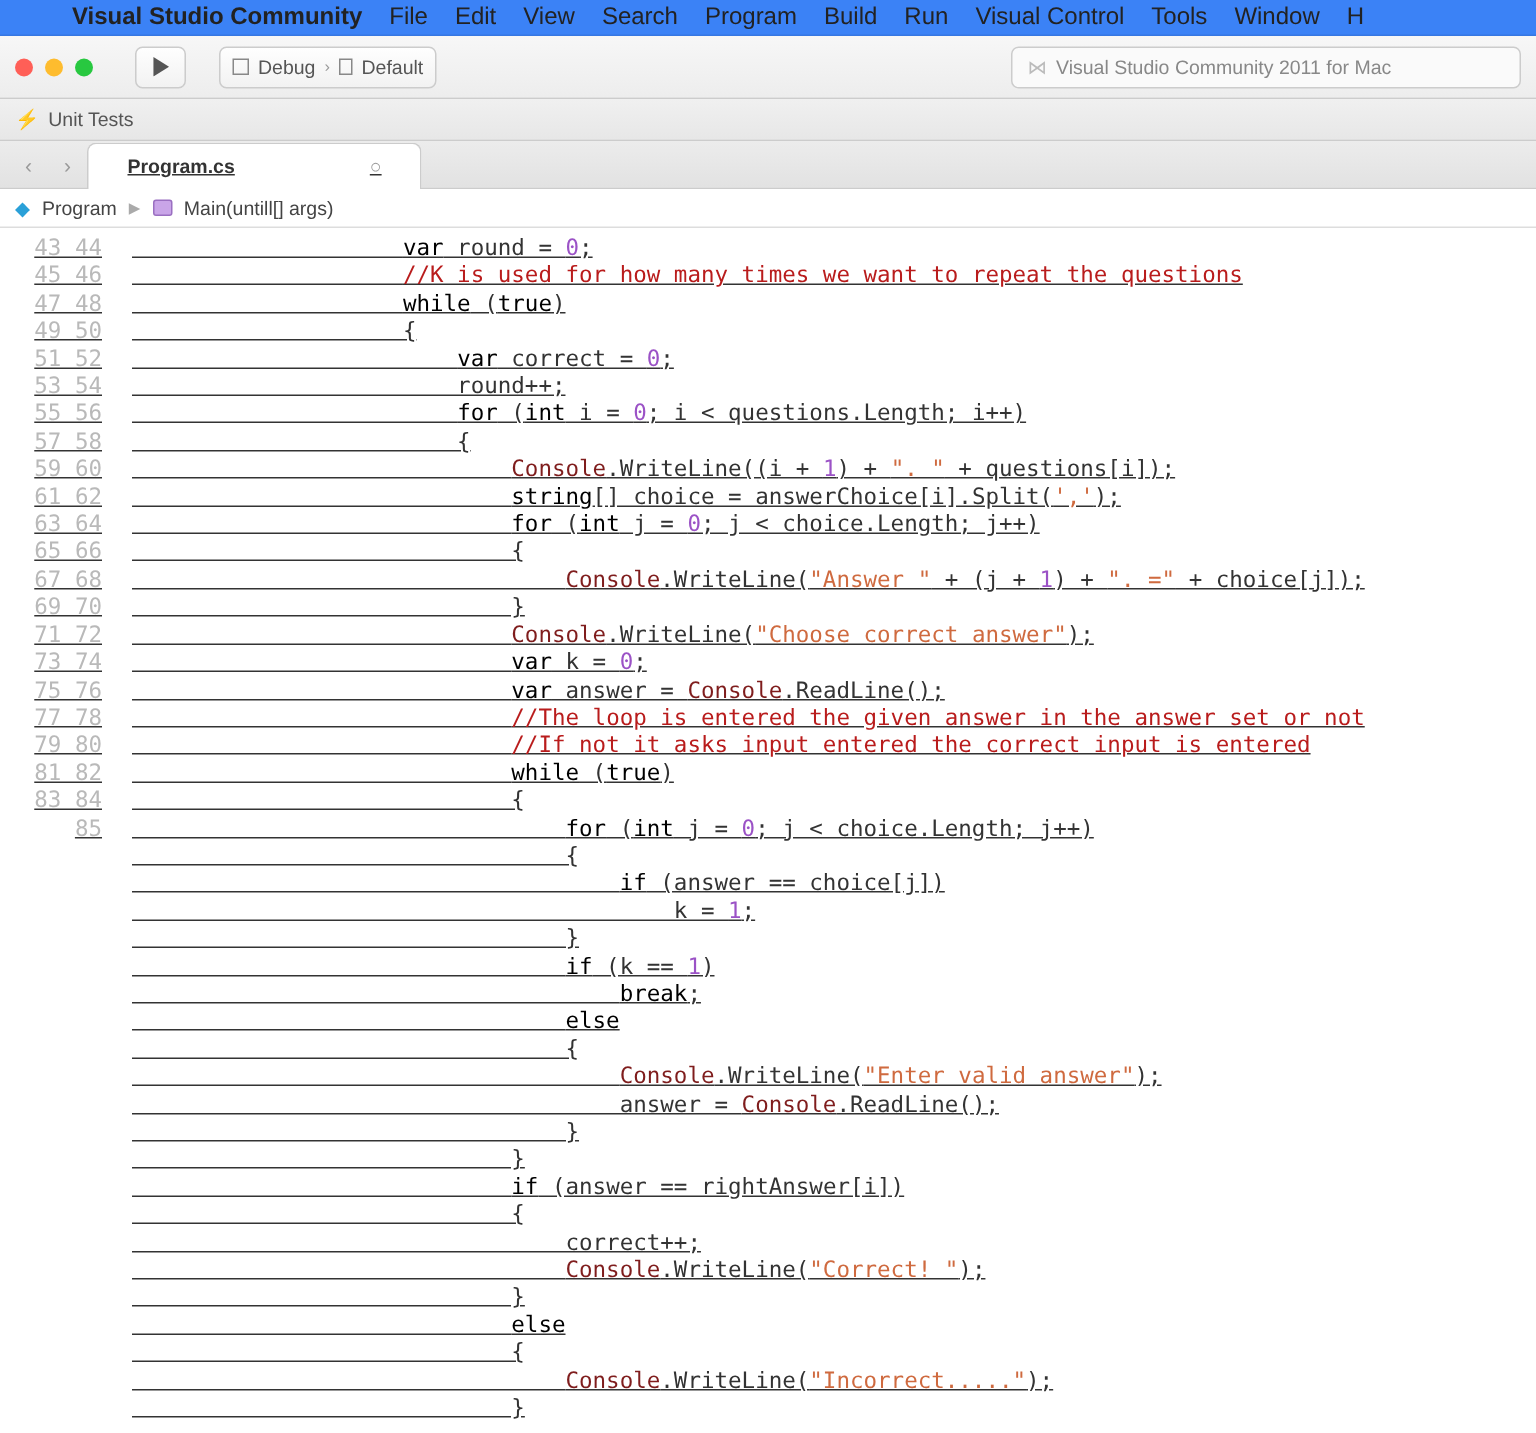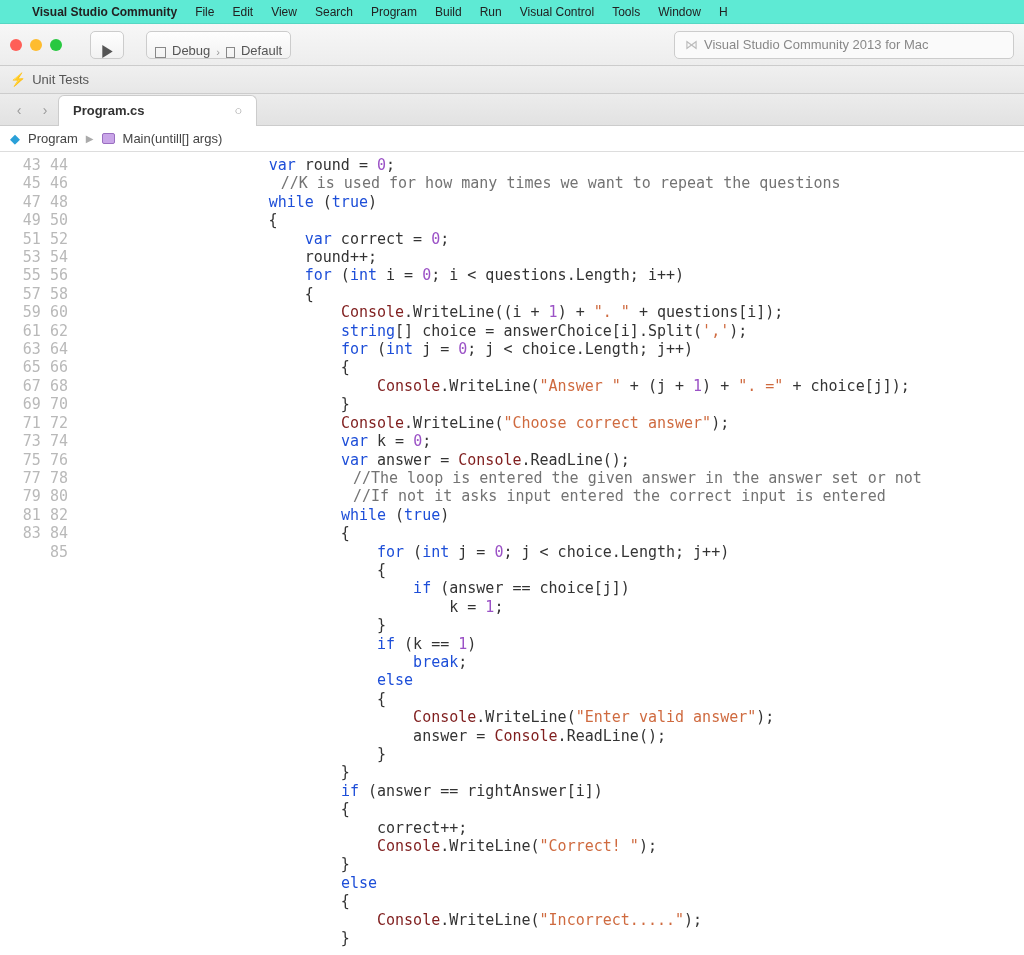--- a/index.html
+++ b/index.html
@@ -3,40 +3,40 @@
 <meta charset="utf-8">
 <style>
   * { margin:0; padding:0; box-sizing:border-box; }
   body {
     font-family: -apple-system, "Helvetica Neue", Arial, sans-serif;
     font-size:13px; color:#333; background:#fff;
     width:1024px; height:955px; overflow:hidden;
   }
   
   .menubar {
-    height:24px; background:#5eead4; display:flex; align-items:center;
-    padding:0 14px; gap:18px; font-size:12px; color:#222;
+    height:24px; background:#3b82f6; display:flex; align-items:center;
+    padding:0 30px; gap:18px; font-size:16px; color:#222;
     border-bottom:1px solid rgba(0,0,0,0.08);
   }
   .menubar .apple { font-size:16px; }
   .menubar .appname { font-weight:700; }
   .menubar span { cursor:default; }
 
   
   .toolbar {
     height:42px; background:linear-gradient(#f7f7f7,#ededed);
     border-bottom:1px solid #ccc; display:flex; align-items:center;
     padding:0 10px; gap:10px;
   }
   .traffic { display:flex; gap:8px; margin-right:6px; }
   .dot { width:12px; height:12px; border-radius:50%; }
   .dot.red{background:#ff5f57;} .dot.yellow{background:#febc2e;} .dot.green{background:#28c840;}
   .iconbox {
     height:28px; min-width:34px; background:linear-gradient(#fefefe,#f2f2f2);
-    border:1px solid #ccc; border-radius:5px; display:flex; align-items:flex-end;
+    border:1px solid #ccc; border-radius:5px; display:flex; align-items:center;
     justify-content:center; padding:0 8px; color:#555;margin-left:12px;
   }
   .play svg{width:13px;height:13px;fill:#555;}
   .config { gap:6px; font-size:13px; color:#555;}
   .squareglyph{display:inline-block;width:11px;height:11px;border:1.5px solid #888;}
   .config .chev{color:#999;font-size:11px;}
   .pageglyph{display:inline-block;width:9px;height:11px;border:1.2px solid #888;}
   .searchpill {
     margin-left:auto; height:28px; background:#fafafa; border:1px solid #ccc;
     border-radius:5px; display:flex; align-items:center; padding:0 10px;
@@ -55,53 +55,53 @@
   
   .tabstrip {
     height:32px; background:linear-gradient(#ececec,#e2e2e2);
     border-bottom:1px solid #ccc; display:flex; align-items:center;
     padding-left:6px;
   }
   .navarr{width:26px;text-align:center;color:#999;font-size:14px;}
   .tab {
     height:31px; background:#fff; border:1px solid #ccc; border-bottom:none;
     border-radius:6px 6px 0 0; display:flex; align-items:center;
-    gap:90px; padding:0 14px; font-weight:600; color:#333; margin-top:1px;
+    gap:90px; padding:0 26px; font-weight:600; color:#333; margin-top:1px;text-decoration:underline;
   }
   .tab .close{color:#999;font-weight:400;}
 
   
   .breadcrumb {
     height:26px; border-bottom:1px solid #ddd; display:flex; align-items:center;
     padding:0 10px; gap:8px; font-size:13px; color:#444;
   }
   .bcsep{color:#aaa;font-size:10px;}
   .classicon{color:#2aa0d8;}
   .methodicon{
     display:inline-block; width:13px; height:11px; background:#c9a5e8;
     border:1px solid #9a6fc1; border-radius:2px;
   }
 
   
   .editor {
     display:flex; height:calc(955px - 24px - 42px - 28px - 32px - 26px);
     font-family: Menlo, Monaco, Consolas, monospace; font-size:15px;
-    line-height:18.4px; background:#fff; overflow:hidden;
+    line-height:18.4px; background:#fff; overflow:hidden;text-decoration:underline;
   }
   .gutter {
     width:88px; text-align:right; color:#b9b9b9; padding:4px 20px 0 0;
     background:#fff; user-select:none;
   }
   .code { padding:4px 0 0 0; white-space:pre; color:#333; flex:1; }
 
-  .kw{color:#1d4ed8;}           
+  .kw{color:#000000;}           
   .cls{color:#7f1d1d;}          
   .num{color:#9b52c6;}          
   .str{color:#cf6a3f;}          
-  .com{color:#737373;margin-left:12px;}          
+  .com{color:#b91c1c;}          
   .chr{color:#cf6a3f;}
 </style>
 </head>
 <body>
 
 <div class="menubar">
   <span class="apple"></span>
   <span class="appname">Visual Studio Community</span>
   <span>File</span>
   <span>Edit</span>
@@ -129,21 +129,21 @@
   </div>
   <div class="iconbox config">
     <span class="squareglyph"></span>
     <span>Debug</span>
     <span class="chev">›</span>
     <span class="pageglyph"></span>
     <span>Default</span>
   </div>
   <div class="searchpill">
     <span class="vsicon">⋈</span>
-    <span>Visual Studio Community 2013 for Mac</span>
+    <span>Visual Studio Community 2011 for Mac</span>
   </div>
 </div>
 
 <div class="utbar">
   <span class="bolt">⚡</span>
   <span>Unit Tests</span>
 </div>
 
 <div class="tabstrip">
   <div class="navarr">‹</div>

